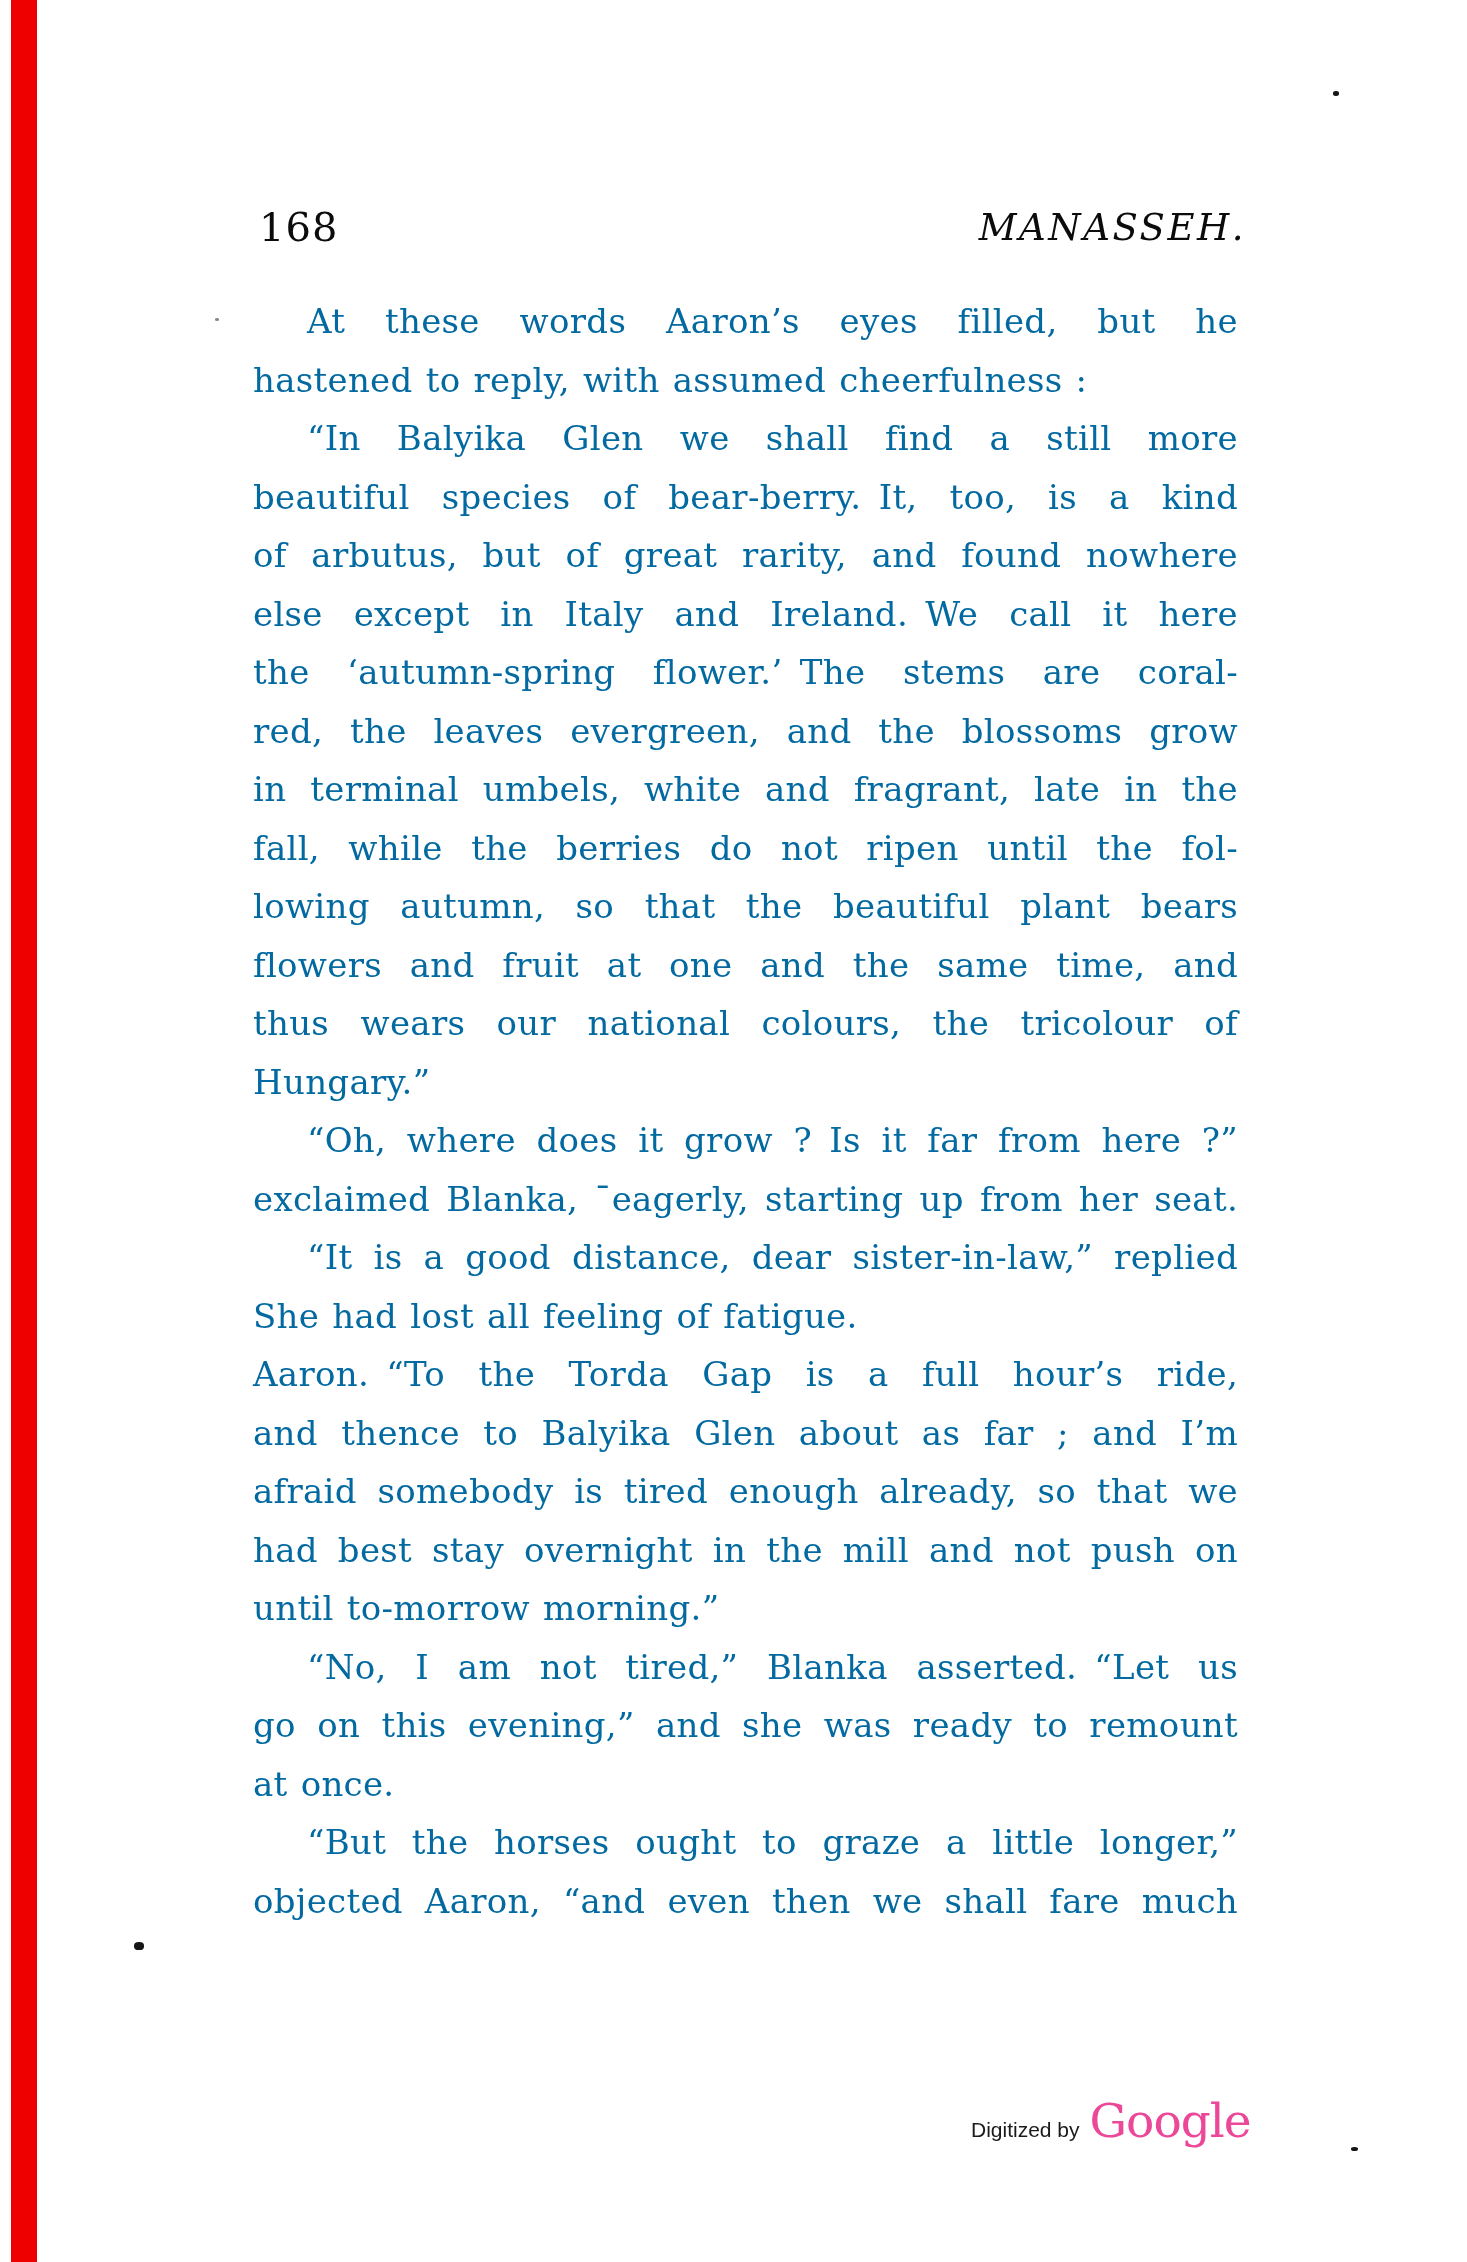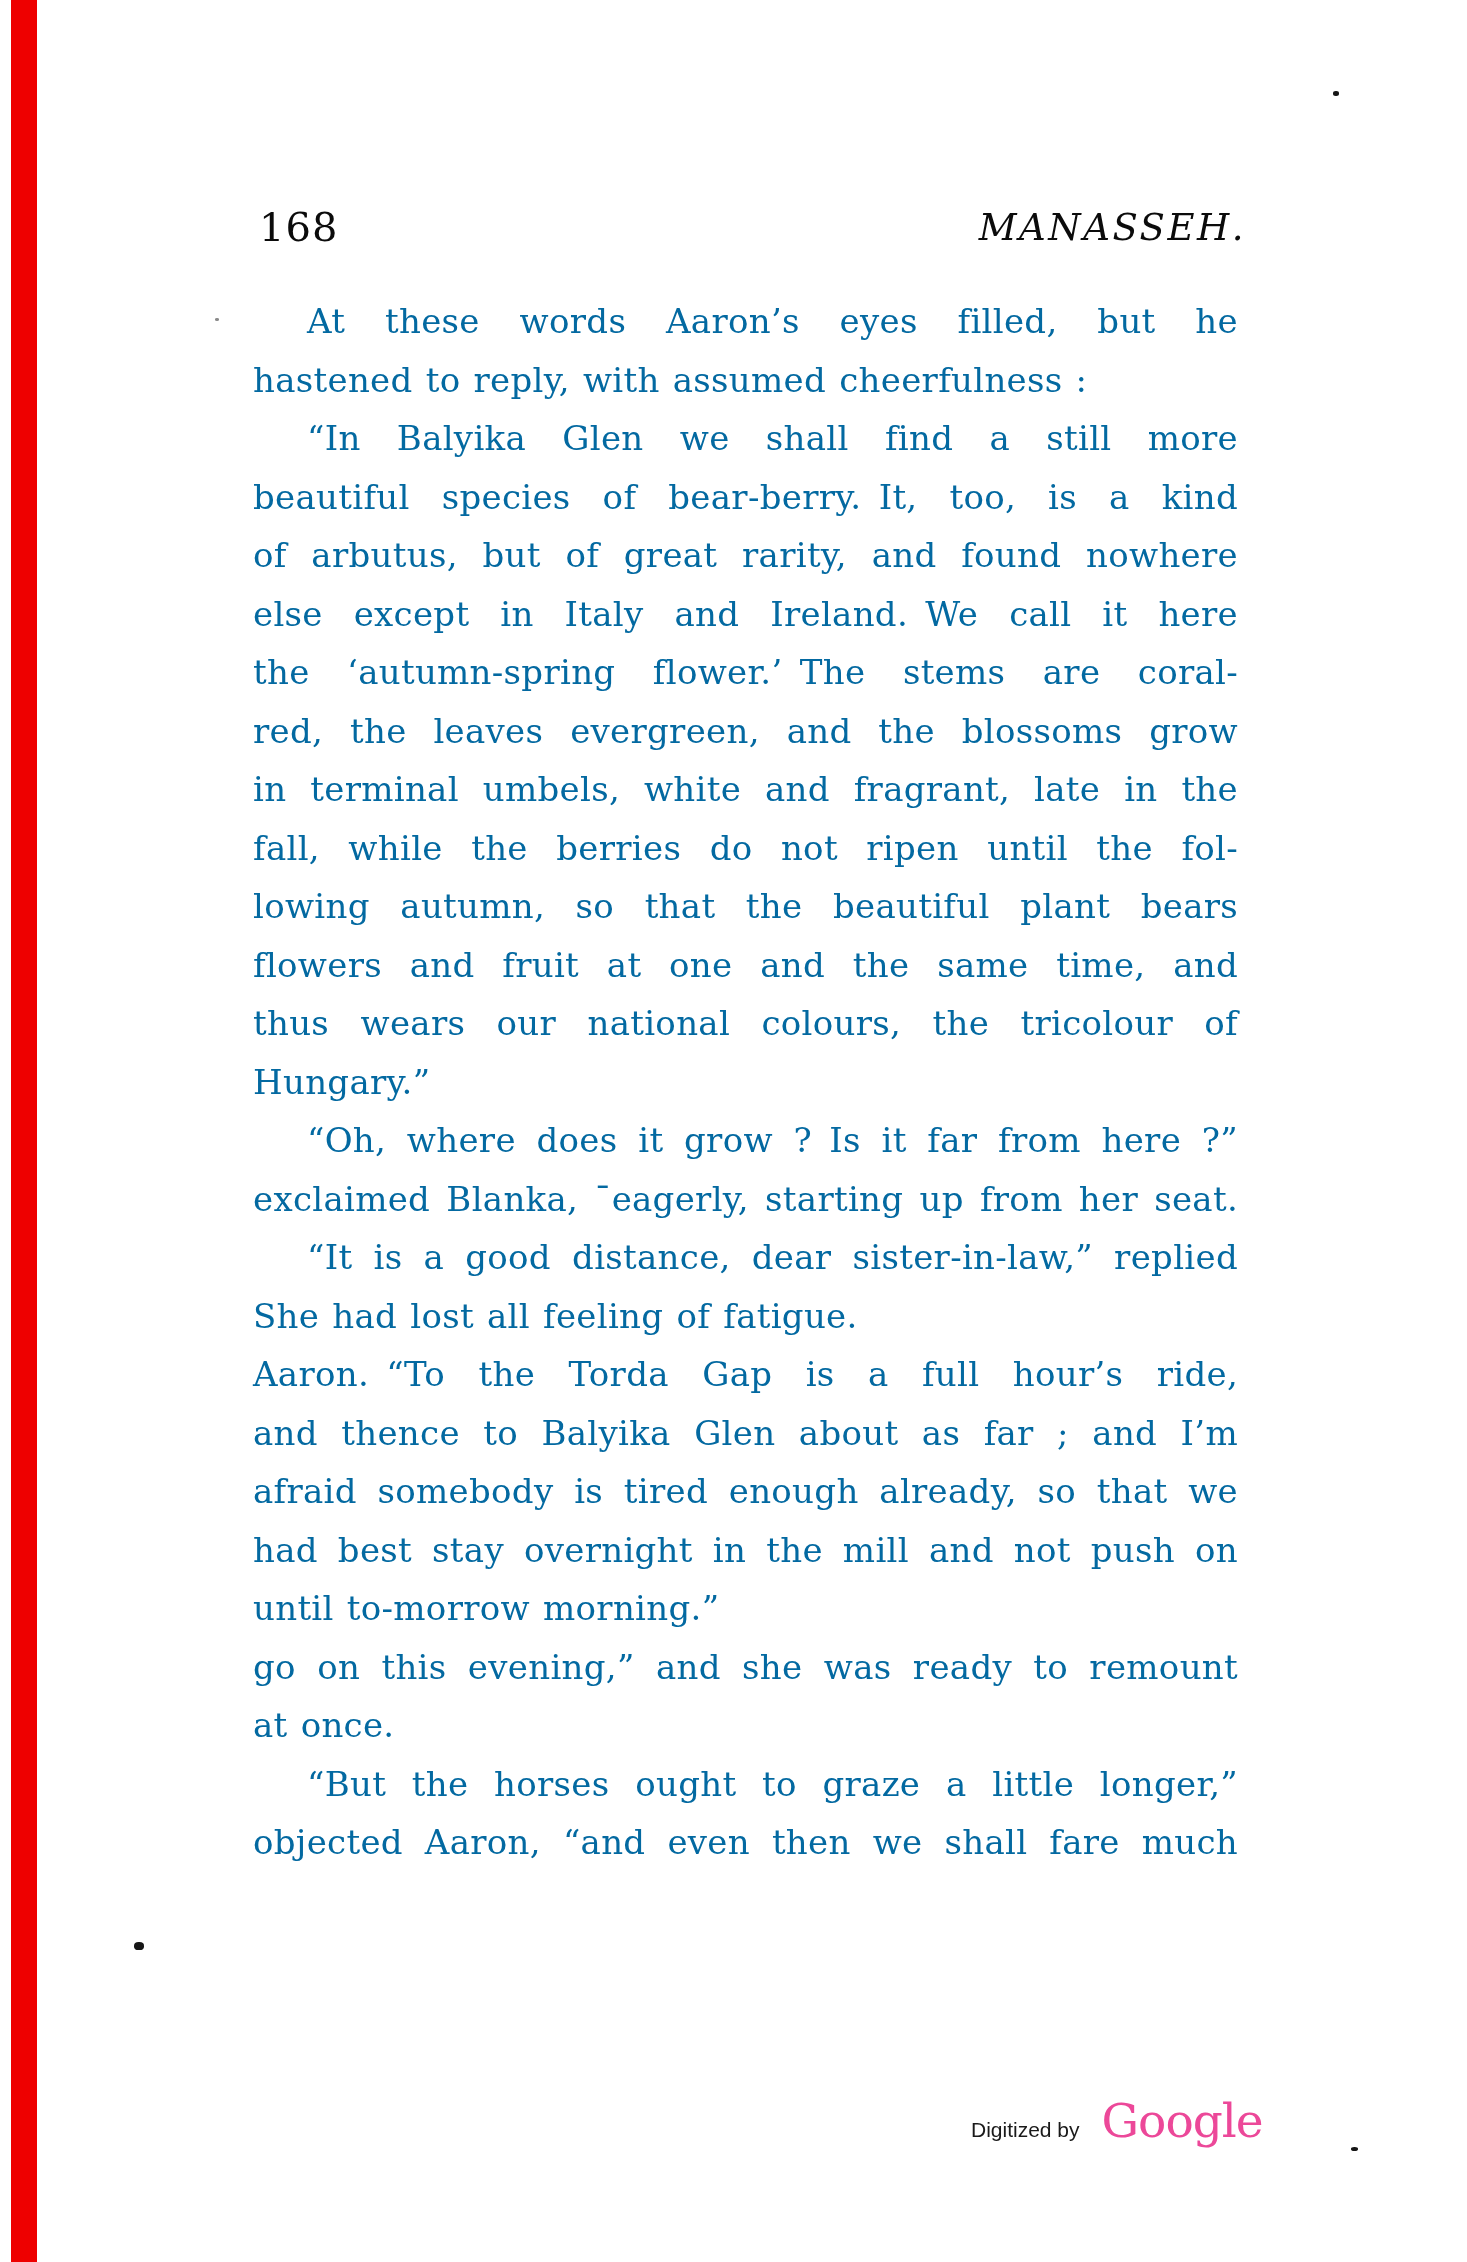--- a/index.html
+++ b/index.html
@@ -52,21 +52,21 @@
     height: 58.5px;
     overflow: visible;
   }
   .line.para-end { text-align-last: left; }
   .line.indent { text-indent: 54px; }
   .footer {
     position: absolute;
     left: 960px; top: 2093px;
     display: flex;
     align-items: baseline;
-    gap: 22px;
+    gap: 10px;
   }
   .digitized-label {
     font-family: "Liberation Sans", sans-serif;
     font-size: 21px;
     color: #1a1a1a;
   }
   .digitizer-logo {
     font-family: "DejaVu Serif", serif;
     font-size: 47px;
     color: #ec4899;
@@ -106,20 +106,21 @@
       <div class="line para-end">Hungary.”</div>
       <div class="line indent">“Oh, where does it grow ? Is it far from here ?”</div>
       <div class="line">exclaimed Blanka, ¯eagerly, starting up from her seat.</div>
       <div class="line indent">“It is a good distance, dear sister-in-law,” replied</div>
       <div class="line para-end">She had lost all feeling of fatigue.</div>
       <div class="line">Aaron. “To the Torda Gap is a full hour’s ride,</div>
       <div class="line">and thence to Balyika Glen about as far ; and I’m</div>
       <div class="line">afraid somebody is tired enough already, so that we</div>
       <div class="line">had best stay overnight in the mill and not push on</div>
       <div class="line para-end">until to-morrow morning.”</div>
+      <div class="line indent">“No, I am not tired,” Blanka asserted. “Let us</div>
       <div class="line">go on this evening,” and she was ready to remount</div>
       <div class="line para-end">at once.</div>
       <div class="line indent">“But the horses ought to graze a little longer,”</div>
       <div class="line">objected Aaron, “and even then we shall fare much</div>
     </div>
 
   <div class="speck speck-top-right"></div>
   <div class="speck speck-left-margin"></div>
   <div class="speck speck-bottom-left"></div>
   <div class="speck speck-footer-right"></div>

